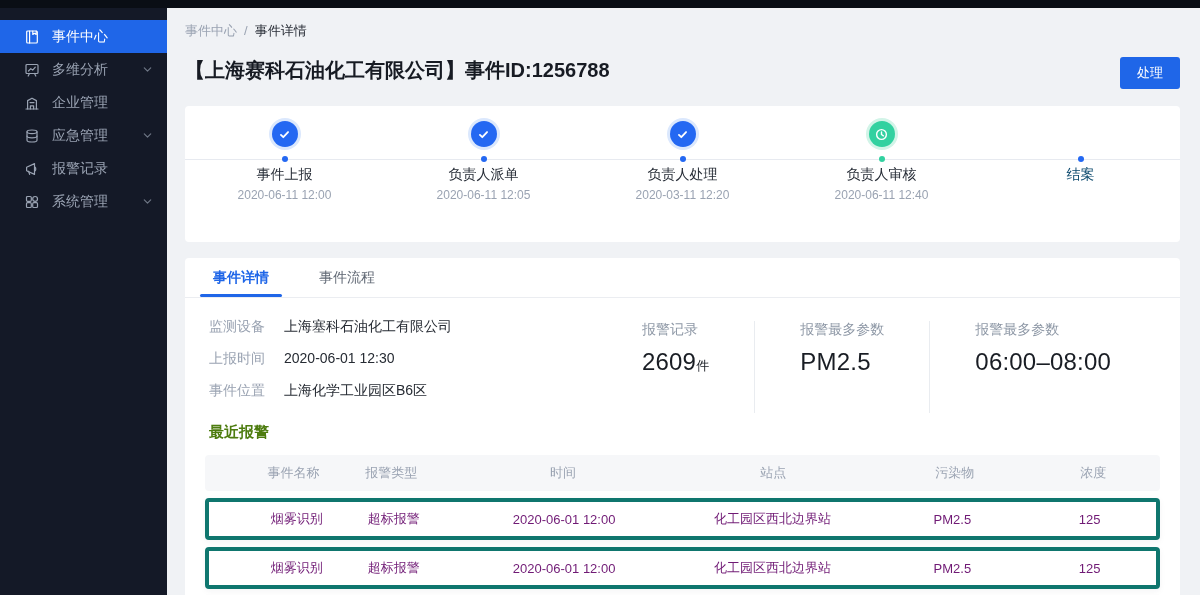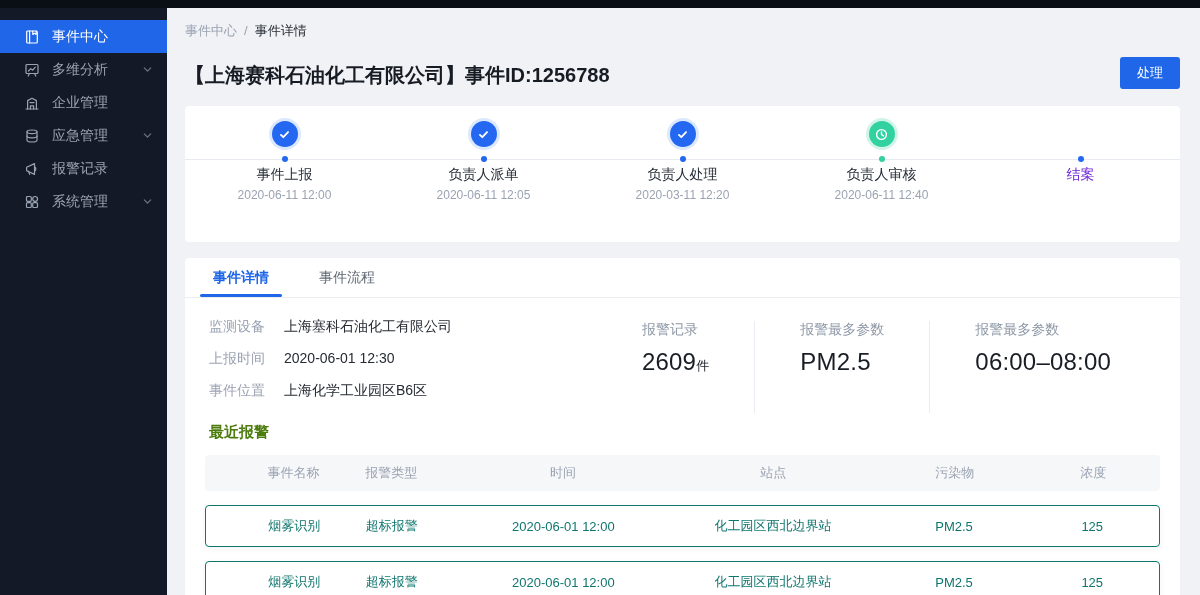--- a/index.html
+++ b/index.html
@@ -21,21 +21,21 @@
   .side-item .s-icon svg { display:block; }
   .side-item .chev { margin-left:auto; color:#6e7685; display:flex; }
   .side-item.active { background:var(--accent,#1f66e8); color:#fff; }
 
   
   .content { flex:1; padding:22px 20px 0 18px; position:relative; }
   .breadcrumb { font-size:13px; }
   .bc-parent { color:#9aa3b2; cursor:pointer; }
   .bc-sep { color:#9aa3b2; margin:0 7px; }
   .bc-current { color:#2a2f38; }
-  .page-head { display:flex; justify-content:space-between; align-items:flex-end; margin-top:17px; }
+  .page-head { display:flex; justify-content:space-between; align-items:flex-start; margin-top:17px; }
   .page-title { font-size:20px; font-weight:bold; color:#171b23; }
   .btn-primary {
     background:var(--accent,#1f66e8); color:#fff; border:none; border-radius:3px;
     font-size:13px; padding:7px 17px; cursor:pointer; font-family:inherit;margin-left:32px;
   }
 
   .card { background:#fff; border-radius:4px; }
 
   
   .timeline-card { margin-top:17px; height:136px; position:relative; }
@@ -46,21 +46,21 @@
     width:26px; height:26px; border-radius:50%;
     display:flex; align-items:center; justify-content:center;
   }
   .step-icon.done    { background:#2468f2; box-shadow:0 0 0 3px #dbe8fd; }
   .step-icon.current { background:#32d1a0; box-shadow:0 0 0 3px #d2f4e8; }
   .step-icon.pending { visibility:hidden; }
   .step-dot { width:6px; height:6px; border-radius:50%; margin-top:9px; z-index:2; }
   .dot-done, .dot-pending { background:#2468f2; }
   .dot-current { background:#32d1a0; }
   .step-label { margin-top:4px; font-size:14px; color:#262c36; font-weight:500; }
-  .step.pending .step-label { color:#6d28d9; font-weight:400; }
+  .step.pending .step-label { color:#0c4a6e; font-weight:400; }
   .step-time { margin-top:4px; font-size:12px; color:#9aa3b2; height:14px; }
 
   
   .main-card { margin-top:16px; padding-bottom:4px; }
   .tabbar { display:flex; border-bottom:1px solid #ebedf1; padding:0 24px; height:40px; }
   .tab { font-size:14px; color:#5f6773; padding:11px 4px 0; margin-right:42px; cursor:pointer; position:relative; }
   .tab.active { color:var(--accent,#1f66e8); font-weight:bold; }
   .tab.active::after {
     content:""; position:absolute; left:-9px; right:-9px; bottom:0; height:3px;
     background:var(--accent,#1f66e8); border-radius:2px;
@@ -85,22 +85,22 @@
   .thead, .trow {
     display:grid; grid-template-columns:12% 15% 21% 23% 15% 14%;
     align-items:center;
   }
   .thead {
     height:36px; background:#f6f7f9; border-radius:4px; color:#9aa3b2; font-size:13px;
   }
   .th, .td { text-align:center; }
   .th:first-child, .td:first-child { text-align:right; padding-left:22px; }
   .trow {
-    height:42px; margin-top:14px; background:#fff; border:1px solid #0f766e; border-radius:4px;
-    box-shadow:0 2px 6px rgba(31,41,55,.05); font-size:13px; color:#0f766e; cursor:pointer;
+    height:42px; margin-top:7px; background:#fff; border:4px solid #0f766e; border-radius:4px;
+    box-shadow:0 2px 6px rgba(31,41,55,.05); font-size:13px; color:#701a75; cursor:pointer;
   }
 </style>
 </head>
 <body>
 
 <div class="topbar"></div>
 
 <div class="app">
 
   <aside class="sidebar">

